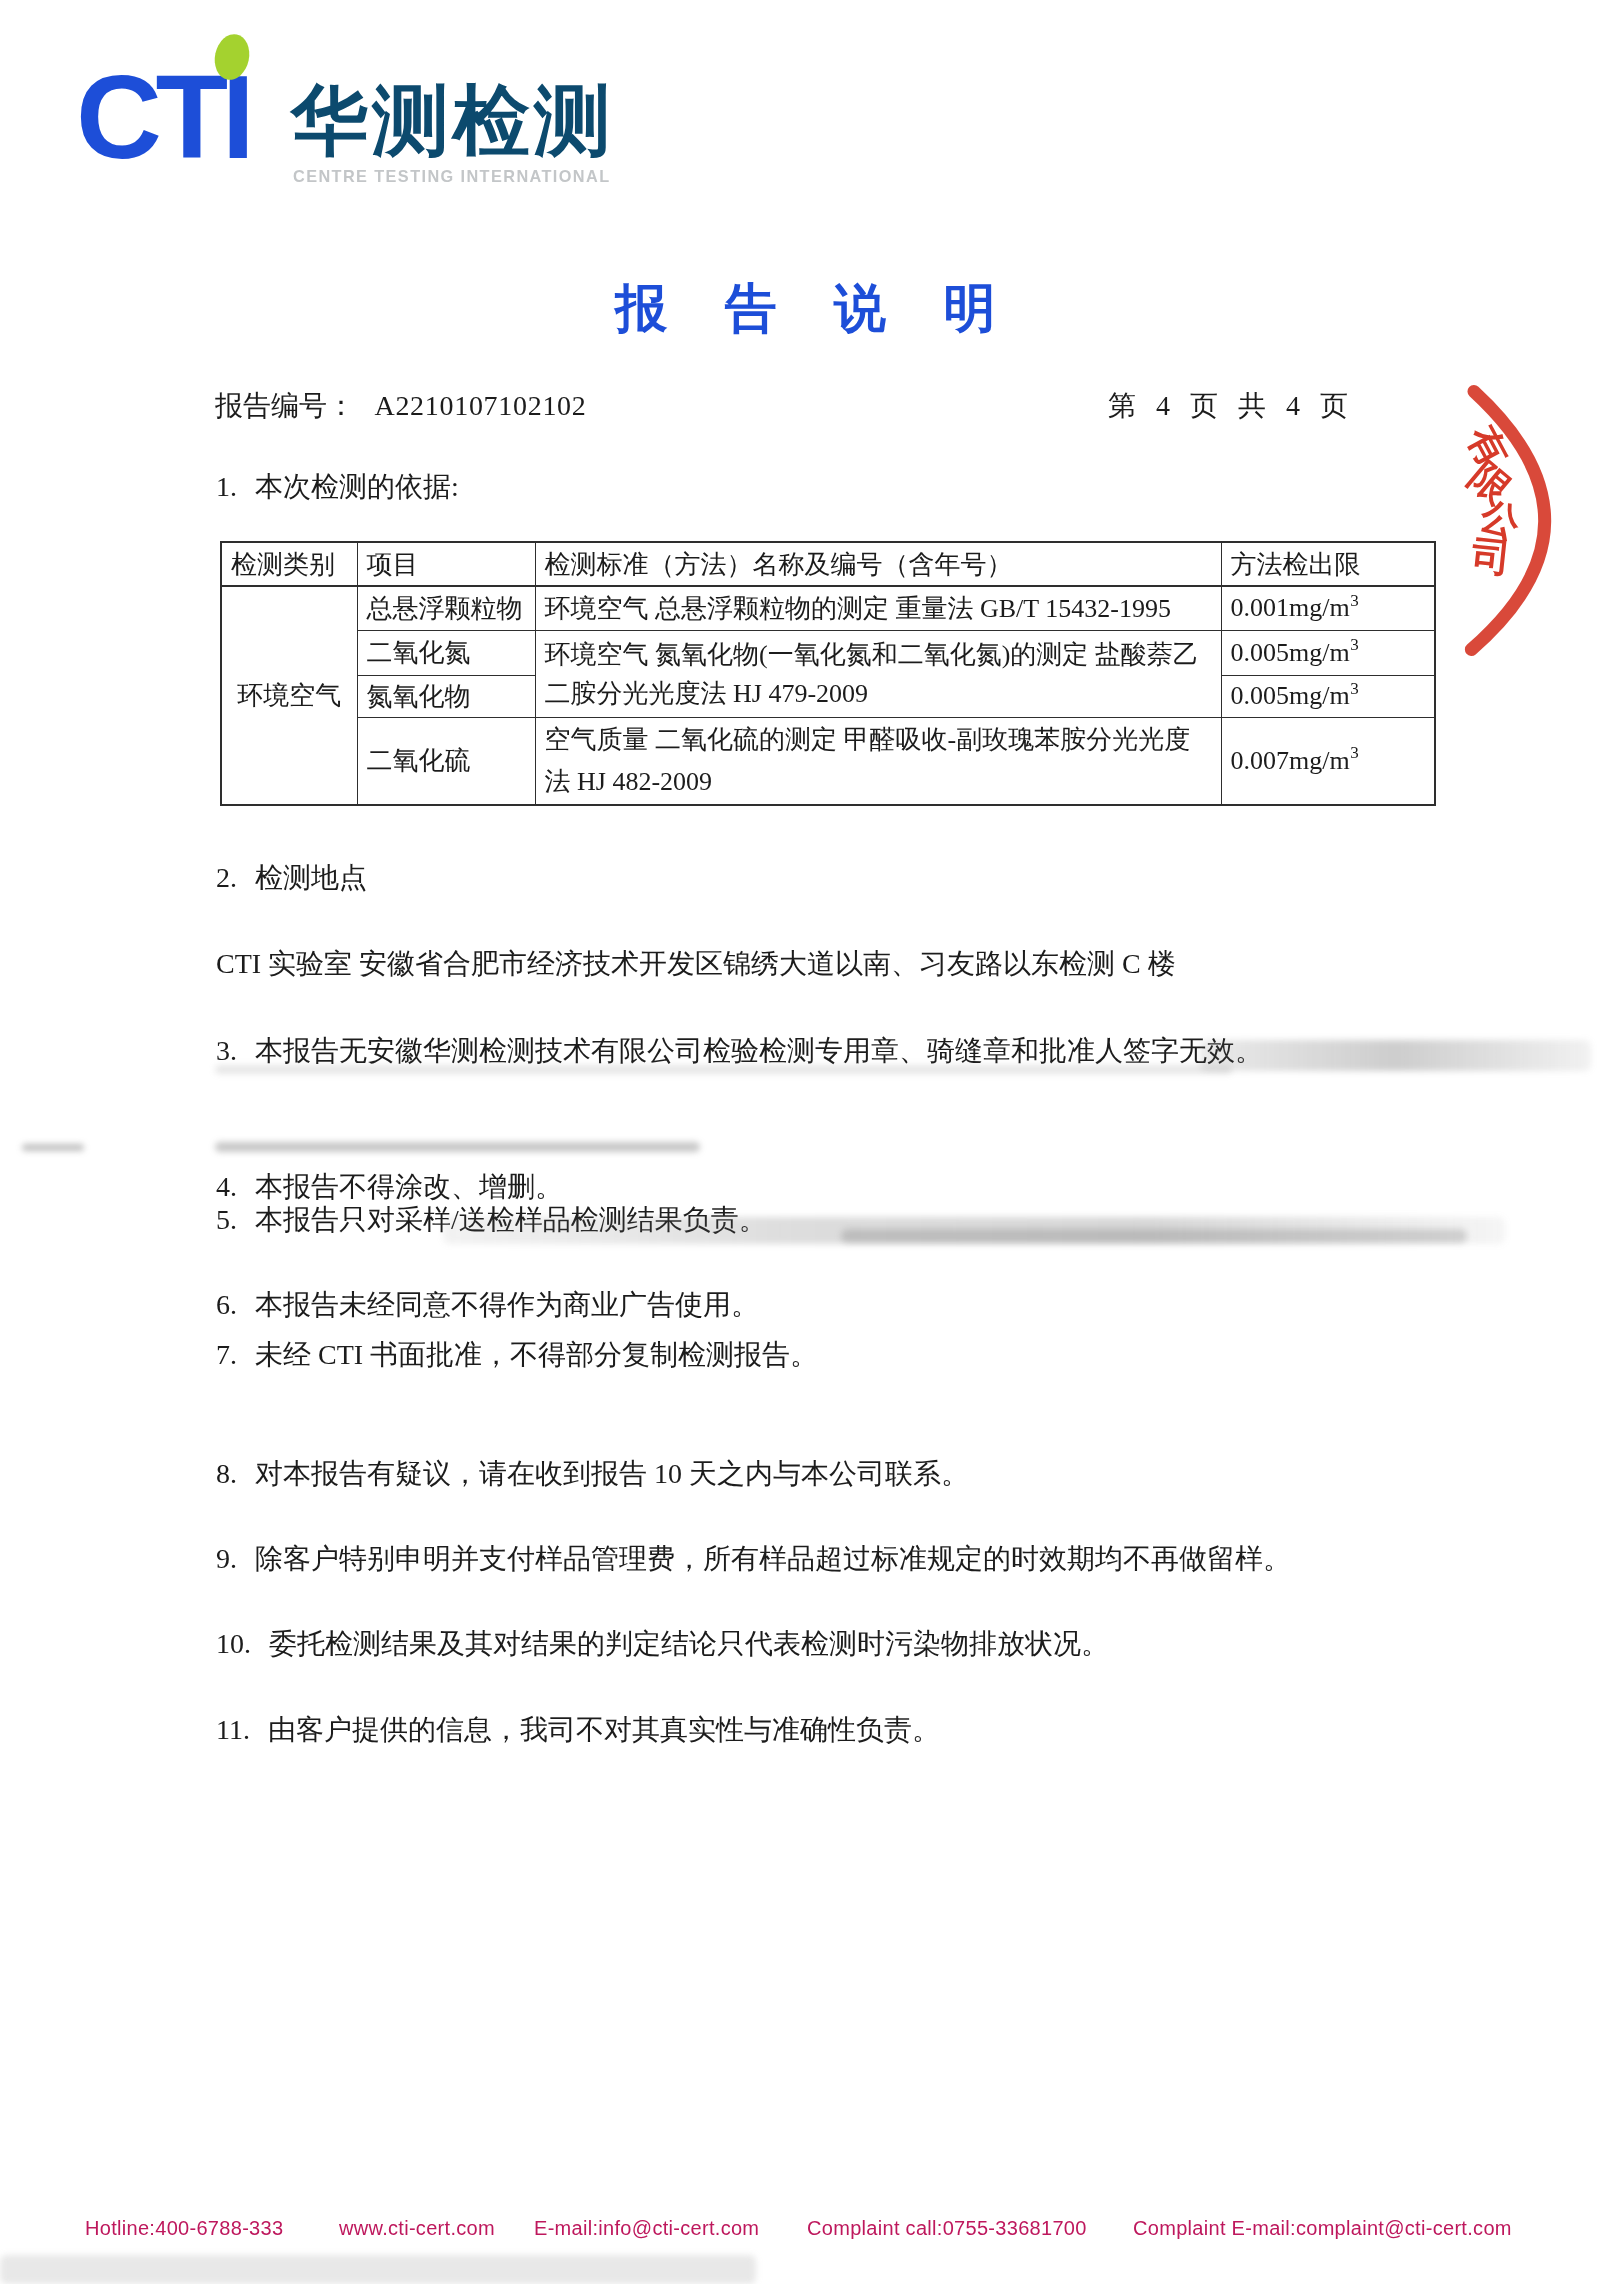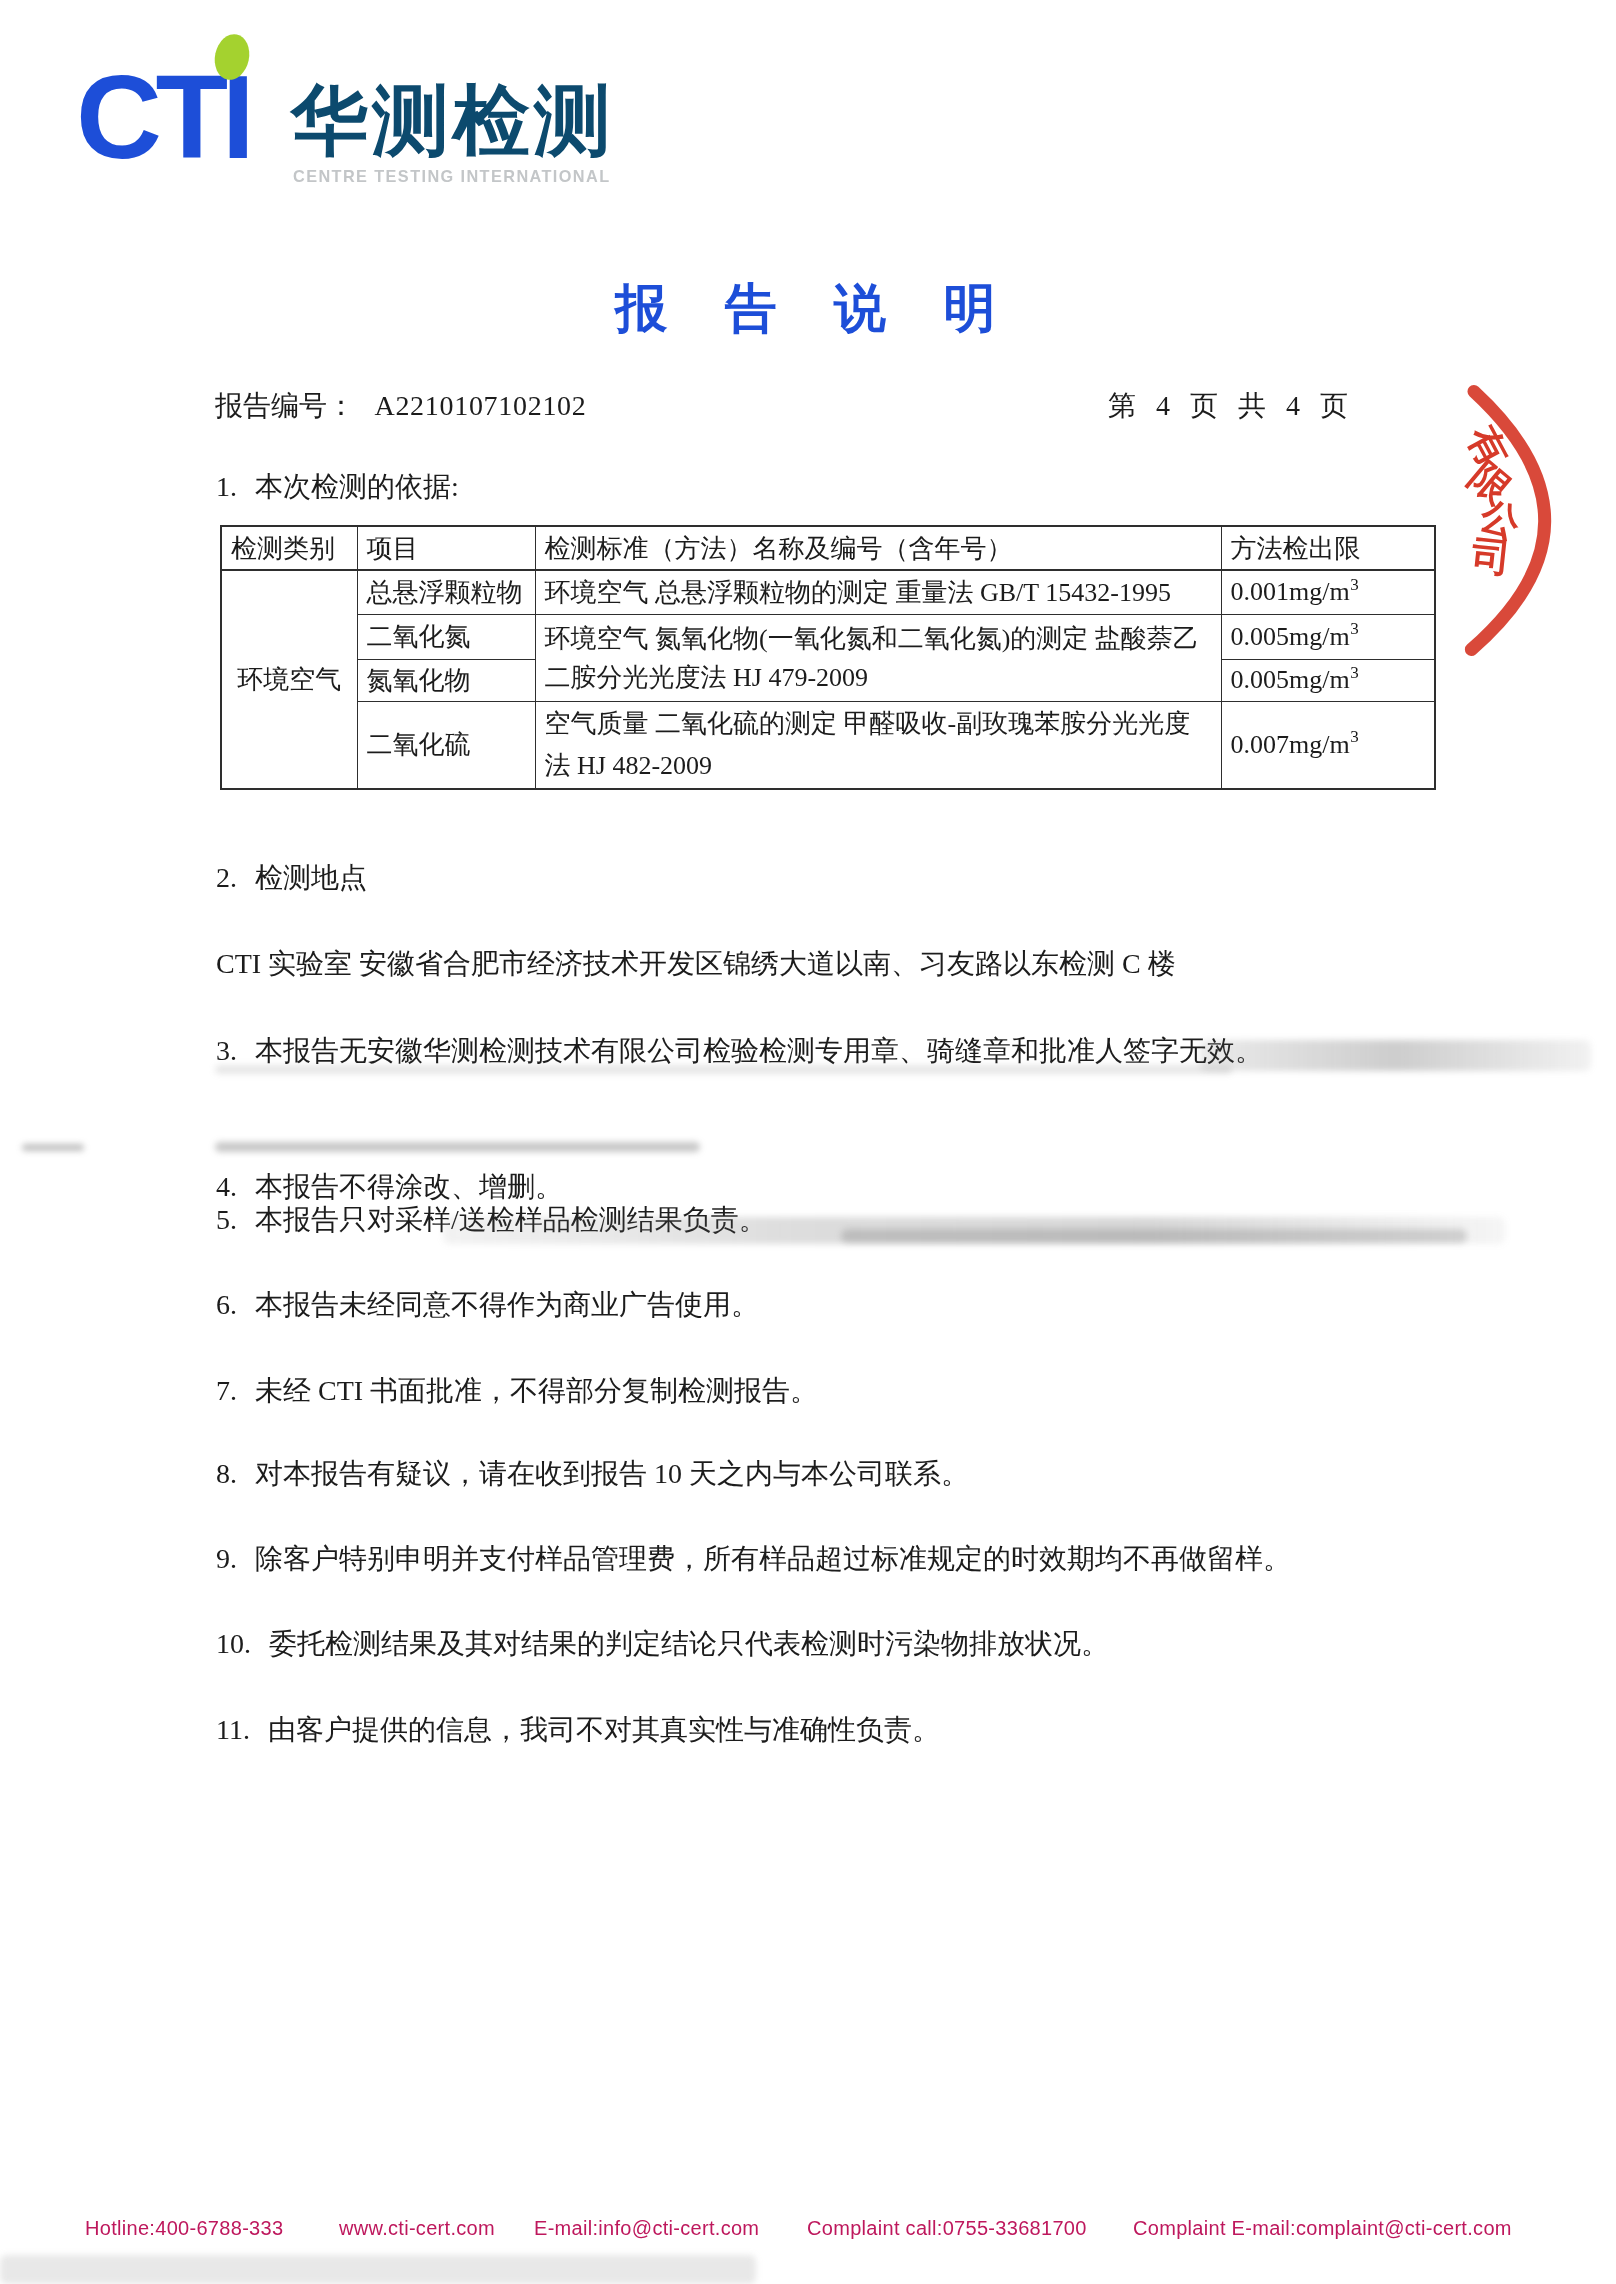--- a/index.html
+++ b/index.html
@@ -36,21 +36,21 @@
   .report-no .val{margin-left:19.5px;letter-spacing:0.7px;}
   .page-info{position:absolute;left:1108px;top:387px;font-size:28px;word-spacing:13px;white-space:nowrap;}
   
   .sec-line{position:absolute;left:216px;font-size:28px;white-space:nowrap;}
   .sec-line .n{margin-right:18px;}
   .location{position:absolute;left:216px;top:945px;font-size:28px;white-space:nowrap;}
   .note{position:absolute;left:216px;font-size:28px;white-space:nowrap;}
   .note .n{margin-right:18px;}
   .end-marker{position:absolute;left:0;right:0;top:1795px;text-align:center;font-size:29px;font-weight:700;letter-spacing:1.3px;}
   
-  .table-wrap{position:absolute;left:220px;top:525px;width:1213px;}
+  .table-wrap{position:absolute;left:220px;top:541px;width:1213px;}
   table.std{width:100%;border-collapse:collapse;table-layout:fixed;font-size:26px;}
   table.std,table.std td,table.std th{border:1.3px solid #2e2e2e;}
   table.std{border-width:2px;}
   table.std th{font-weight:500;text-align:left;padding:0 9px;border-bottom-width:2px;}
   table.std td{padding:0 9px;vertical-align:middle;}
   td.cat{text-align:center;padding:0 3.9px;}
   td.std-txt{line-height:39px;}
   td.std-txt2{line-height:42px;}
   .sup{font-size:17px;position:relative;top:-10.4px;margin-left:0.7px;}
   
@@ -138,21 +138,21 @@
 
   <div class="sec-line" style="top:859px;">
     <span class="n">2.</span><span>检测地点</span>
   </div>
   <div class="location">CTI 实验室  安徽省合肥市经济技术开发区锦绣大道以南、习友路以东检测 C 楼</div>
 
   <div class="note" style="top:1032px;"><span class="n">3.</span><span>本报告无安徽华测检测技术有限公司检验检测专用章、骑缝章和批准人签字无效。</span></div>
   <div class="note" style="top:1168px;"><span class="n">4.</span><span>本报告不得涂改、增删。</span></div>
   <div class="note" style="top:1201px;"><span class="n">5.</span><span>本报告只对采样/送检样品检测结果负责。</span></div>
   <div class="note" style="top:1286px;"><span class="n">6.</span><span>本报告未经同意不得作为商业广告使用。</span></div>
-  <div class="note" style="top:1372px;text-align:center;"><span class="n">7.</span><span>未经 CTI 书面批准，不得部分复制检测报告。</span></div>
+  <div class="note" style="top:1336px;text-align:center;"><span class="n">7.</span><span>未经 CTI 书面批准，不得部分复制检测报告。</span></div>
   <div class="note" style="top:1455px;"><span class="n">8.</span><span>对本报告有疑议，请在收到报告 10 天之内与本公司联系。</span></div>
   <div class="note" style="top:1540px;"><span class="n">9.</span><span>除客户特别申明并支付样品管理费，所有样品超过标准规定的时效期均不再做留样。</span></div>
   <div class="note" style="top:1625px;"><span class="n">10.</span><span>委托检测结果及其对结果的判定结论只代表检测时污染物排放状况。</span></div>
   <div class="note" style="top:1711px;"><span class="n">11.</span><span>由客户提供的信息，我司不对其真实性与准确性负责。</span></div>
 
 
   <svg class="stamp" viewBox="0 0 284 440">
     <path d="M 66 22 Q 285 224 62 418" fill="none" stroke-width="20" stroke-linecap="round" opacity="0.92" stroke="#d63a29"></path>
     <text transform="translate(83,108) rotate(62)" text-anchor="middle" dominant-baseline="middle" fill="#d63a29">有</text>
     <text transform="translate(88,166) rotate(40)" text-anchor="middle" dominant-baseline="middle" fill="#d63a29">限</text>

